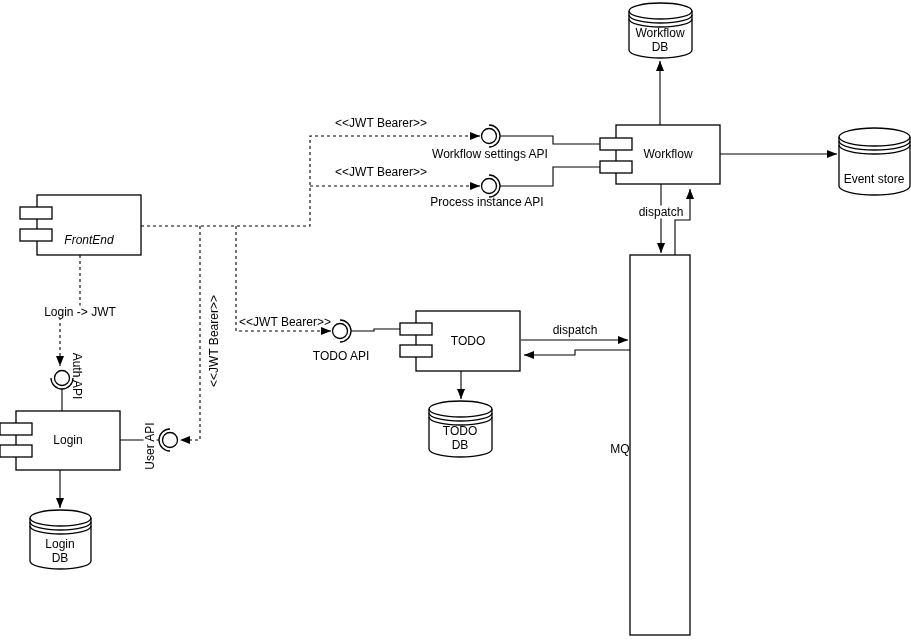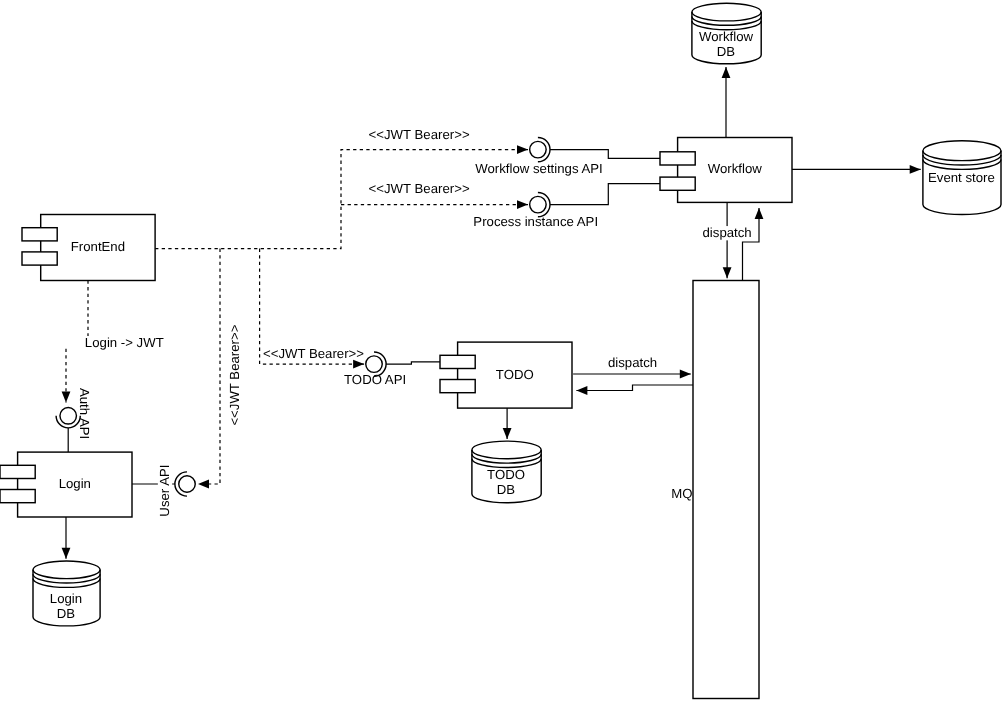--- a/index.html
+++ b/index.html
@@ -141,48 +141,48 @@
       <path d="M51 378 A11 11 0 0 0 73 378" fill="none"></path>
       <circle cx="62" cy="378" r="7.5" fill="#fff"></circle>
     </g>
     <g>
       <path d="M170 429 A11 11 0 0 0 170 451" fill="none"></path>
       <circle cx="170" cy="440" r="7.5" fill="#fff"></circle>
     </g>
   </g>
 </svg>
 
-<div class="lbl" style="left:89px;top:225px;">FrontEnd</div>
+<div class="lbl" style="left:89px;top:240px;font-style:italic;">FrontEnd</div>
 <div class="lbl" style="left:68px;top:440px;">Login</div>
 <div class="lbl" style="left:468px;top:341px;">TODO</div>
 <div class="lbl" style="left:668px;top:154px;">Workflow</div>
 <div class="lbl" style="left:620px;top:449px;">MQ</div>
 
 <div class="lbl2" style="left:660px;top:40px;">
   <div>Workflow</div>
   <div>DB</div>
 </div>
 <div class="lbl2" style="left:60px;top:551px;">
   <div>Login</div>
   <div>DB</div>
 </div>
 <div class="lbl2" style="left:460px;top:438px;">
   <div>TODO</div>
   <div>DB</div>
 </div>
-<div class="lbl" style="left:874px;top:162px;text-align:center;">Event store</div>
+<div class="lbl" style="left:874px;top:179px;text-align:center;">Event store</div>
 
 <div class="lbl" style="left:490px;top:154px;">Workflow settings API</div>
 <div class="lbl" style="left:487px;top:202px;">Process instance API</div>
-<div class="lbl" style="left:341px;top:346px;">TODO API</div>
+<div class="lbl" style="left:341px;top:356px;">TODO API</div>
 <div class="lbl rot90" style="left:76px;top:376px;">Auth API</div>
 <div class="lbl rotm90 bg" style="left:150px;top:446px;">User API</div>
 
 <div class="lbl" style="left:381px;top:123px;">&lt;&lt;JWT Bearer&gt;&gt;</div>
 <div class="lbl" style="left:381px;top:172px;">&lt;&lt;JWT Bearer&gt;&gt;</div>
 <div class="lbl" style="left:285px;top:322px;">&lt;&lt;JWT Bearer&gt;&gt;</div>
 <div class="lbl rotm90" style="left:214px;top:341px;">&lt;&lt;JWT Bearer&gt;&gt;</div>
 
-<div class="lbl bg" style="left:80px;top:312px;margin-left:33px;">Login -&gt; JWT</div>
+<div class="lbl bg" style="left:80px;top:312px;">Login -&gt; JWT</div>
 <div class="lbl bg" style="left:661px;top:212px;">dispatch</div>
 <div class="lbl" style="left:575px;top:330px;">dispatch</div>
 
 </div>
 
 </body></html>

